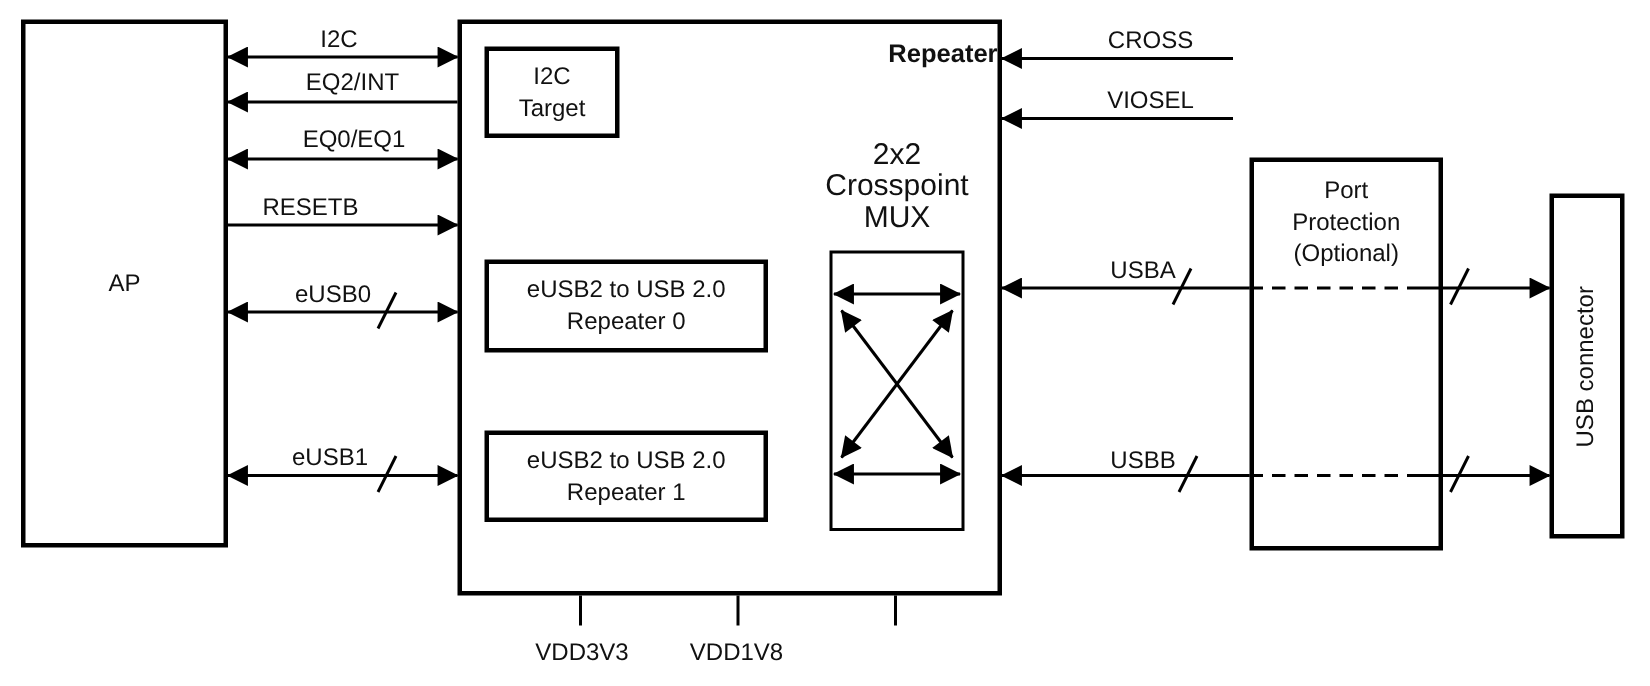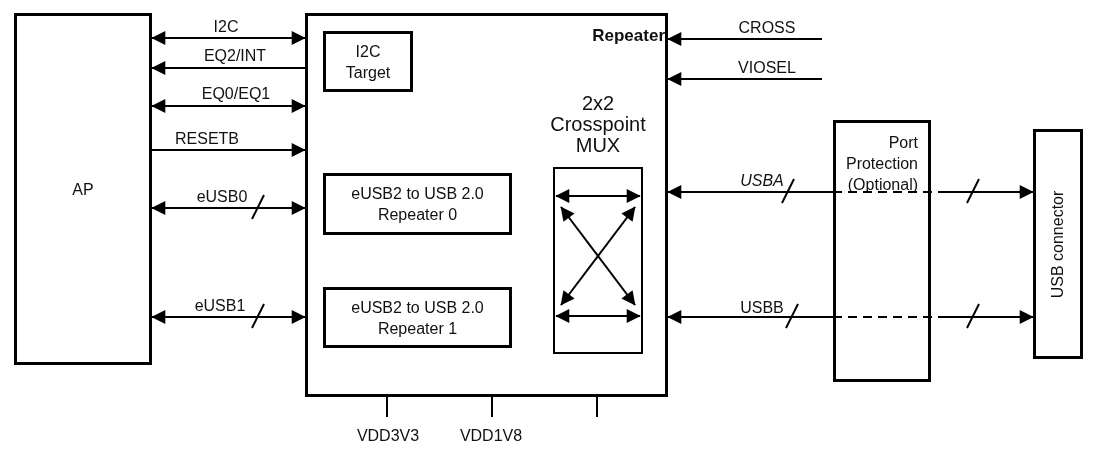--- a/index.html
+++ b/index.html
@@ -105,21 +105,21 @@
     <span>eUSB2 to USB 2.0
 Repeater 1</span>
   </div>
 
   <div class="box thin" style="left:553px; top:167px; width:90px; height:187px;"></div>
 
   <div class="multiline-lbl" style="left:538px; top:93px; width:120px;">2x2
 Crosspoint
 MUX</div>
 
-  <div class="box top-align" style="left:833px; top:120px; width:98px; height:262px;text-align:right;">
+  <div class="box top-align" style="left:833px; top:105px; width:129px; height:262px;">
     <span>Port
 Protection
 (Optional)</span>
   </div>
 
   <div class="box" style="left:1033px; top:129px; width:50px; height:230px;">
     <span class="vert-text">USB connector</span>
   </div>
 
   <svg class="overlay" width="1100" height="457" viewBox="0 0 1100 457">
@@ -164,20 +164,20 @@
   </svg>
 
   <div class="lbl" style="left:156px; top:18px;">I2C</div>
   <div class="lbl" style="left:165px; top:47px;">EQ2/INT</div>
   <div class="lbl" style="left:166px; top:85px;">EQ0/EQ1</div>
   <div class="lbl" style="left:137px; top:130px;">RESETB</div>
   <div class="lbl" style="left:152px; top:188px;">eUSB0</div>
   <div class="lbl" style="left:150px; top:297px;">eUSB1</div>
   <div class="lbl" style="left:697px; top:19px;">CROSS</div>
   <div class="lbl" style="left:697px; top:59px;">VIOSEL</div>
-  <div class="lbl" style="left:692px; top:172px;font-style:italic;">USBA</div>
+  <div class="lbl" style="left:692px; top:172px;">USBA</div>
   <div class="lbl" style="left:692px; top:299px;">USBB</div>
 
   <div class="lbl pin" style="left:333px; top:427px;">VDD3V3</div>
   <div class="lbl pin" style="left:436px; top:427px;">VDD1V8</div>
   <div class="lbl pin" style="left:542px; top:445px;margin-top:28px;">GND</div>
 
 </div>
 
 </body></html>

